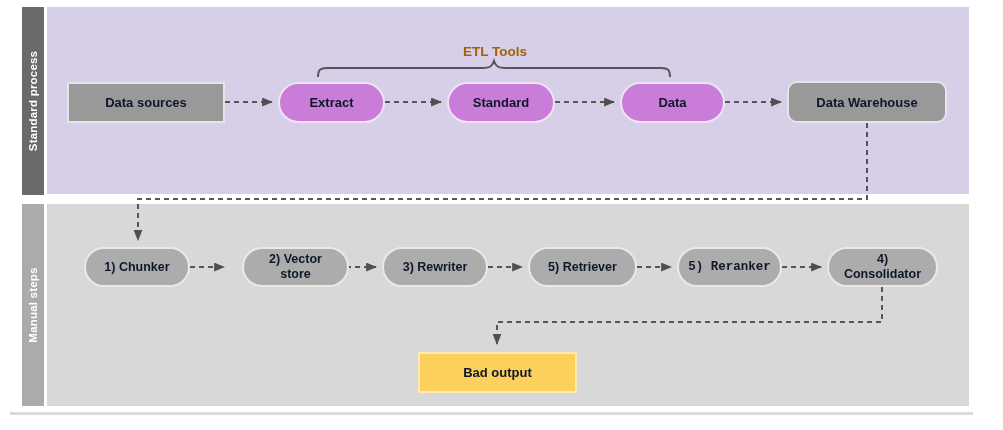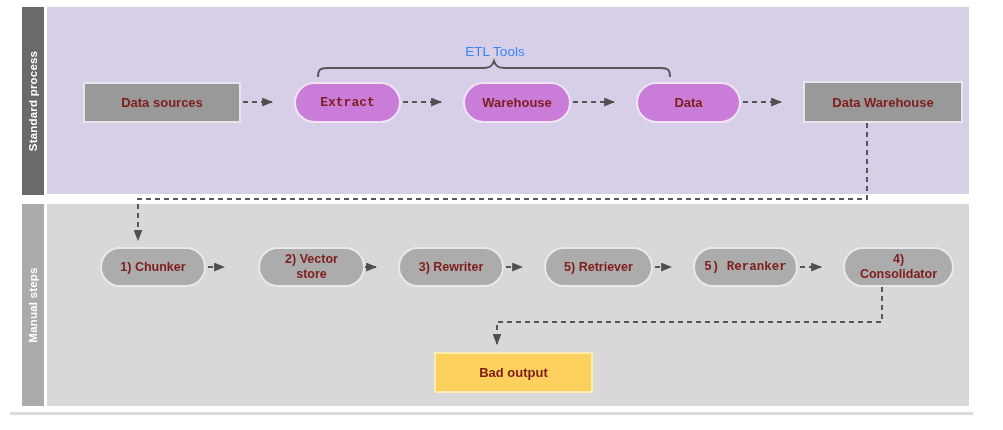--- a/index.html
+++ b/index.html
@@ -13,45 +13,45 @@
     transform:translate(-50%,-50%) rotate(-90deg);
     white-space:nowrap;color:#ffffff;font-weight:bold;font-size:11.5px;letter-spacing:.2px;
   }
   #lane-standard-bar{left:22px;top:7px;height:188px;background:#6A6A6A;}
   #lane-standard-content{position:absolute;left:47px;top:7px;width:922px;height:187px;background:#D7CFE8;}
   #lane-manual-bar{left:22px;top:204px;height:202px;background:#ABABAB;}
   #lane-manual-content{position:absolute;left:47px;top:204px;width:922px;height:202px;background:#D8D8D8;}
 
   .node{
     position:absolute;display:flex;align-items:center;justify-content:center;
-    color:#7f1d1d;font-weight:bold;text-align:center;box-sizing:border-box;margin-left:16px;
+    color:#0f172a;font-weight:bold;text-align:center;box-sizing:border-box;
   }
   .rect-node{background:#999999;border:2px solid #E7E4EC;font-size:13px;}
   .pill-purple{background:#C97DD9;border:2px solid #F0E4F4;border-radius:21px;font-size:13px;}
   .pill-gray{background:#ACACAC;border:2px solid #E9E9E9;border-radius:21px;font-size:12.5px;line-height:1.2;}
   .pill-gray .wrap{display:inline-block;max-width:82px;}
   .yellow-node{background:#FBD05C;border:2px solid #FDEBB4;font-size:13px;}
 
   #node-data-sources{left:67px;top:82px;width:158px;height:41px;}
-  #node-extract{left:278px;top:82px;width:107px;height:41px;font-family:Liberation Mono, monospace;}
+  #node-extract{left:278px;top:82px;width:107px;height:41px;}
   #node-transform{left:447px;top:82px;width:108px;height:41px;}
   #node-load{left:620px;top:82px;width:105px;height:41px;}
-  #node-data-warehouse{left:787px;top:81px;width:160px;height:42px;}
+  #node-data-warehouse{left:787px;top:81px;width:160px;height:42px;border-radius:10px;}
 
   #node-chunker{left:84px;top:247px;width:106px;height:40px;}
   #node-vector-store{left:242px;top:247px;width:107px;height:40px;}
   #node-rewriter{left:382px;top:247px;width:106px;height:40px;}
   #node-retriever{left:528px;top:247px;width:109px;height:40px;}
   #node-reranker{left:677px;top:247px;width:105px;height:40px;font-family:Liberation Mono, monospace;}
   #node-consolidator{left:827px;top:247px;width:111px;height:40px;}
   #node-bad-output{left:418px;top:352px;width:159px;height:41px;}
 
   #etl-group-label{
     position:absolute;left:430px;top:44px;width:130px;height:17px;
-    text-align:center;color:#3b82f6;font-weight:normal;font-size:13.5px;
+    text-align:center;color:#a16207;font-weight:bold;font-size:13.5px;
   }
   #connectors{position:absolute;left:0;top:0;pointer-events:none;}
   #bottom-divider{position:absolute;left:10px;top:412px;width:963px;height:3px;background:#DBDBDB;}
 </style>
 </head>
 <body>
 
 <div class="lane-bar" id="lane-standard-bar">
   <span class="vlabel">Standard process</span>
 </div>
@@ -81,21 +81,21 @@
     <path d="M488,267 L522,267" marker-end="url(#arrow)"></path>
     <path d="M637,267 L671,267" marker-end="url(#arrow)"></path>
     <path d="M782,267 L821,267" marker-end="url(#arrow)"></path>
     <path d="M882,287 L882,322 L497,322 L497,344" marker-end="url(#arrow)"></path>
   </g>
   <path d="M318,77 C318,70 320,68 327,68 L483,68 C489,68 492,67 494,61 C496,67 499,68 505,68 L661,68 C668,68 670,70 670,77" stroke="#565656" stroke-width="2" fill="none"></path>
 </svg>
 
 <div class="node rect-node" id="node-data-sources">Data sources</div>
 <div class="node pill-purple" id="node-extract">Extract</div>
-<div class="node pill-purple" id="node-transform">Warehouse</div>
+<div class="node pill-purple" id="node-transform">Standard</div>
 <div class="node pill-purple" id="node-load">Data</div>
 <div class="node rect-node" id="node-data-warehouse">Data Warehouse</div>
 
 <div class="node pill-gray" id="node-chunker">1) Chunker</div>
 <div class="node pill-gray" id="node-vector-store">
   <span class="wrap">2) Vector store</span>
 </div>
 <div class="node pill-gray" id="node-rewriter">3) Rewriter</div>
 <div class="node pill-gray" id="node-retriever">5) Retriever</div>
 <div class="node pill-gray" id="node-reranker">5) Reranker</div>

